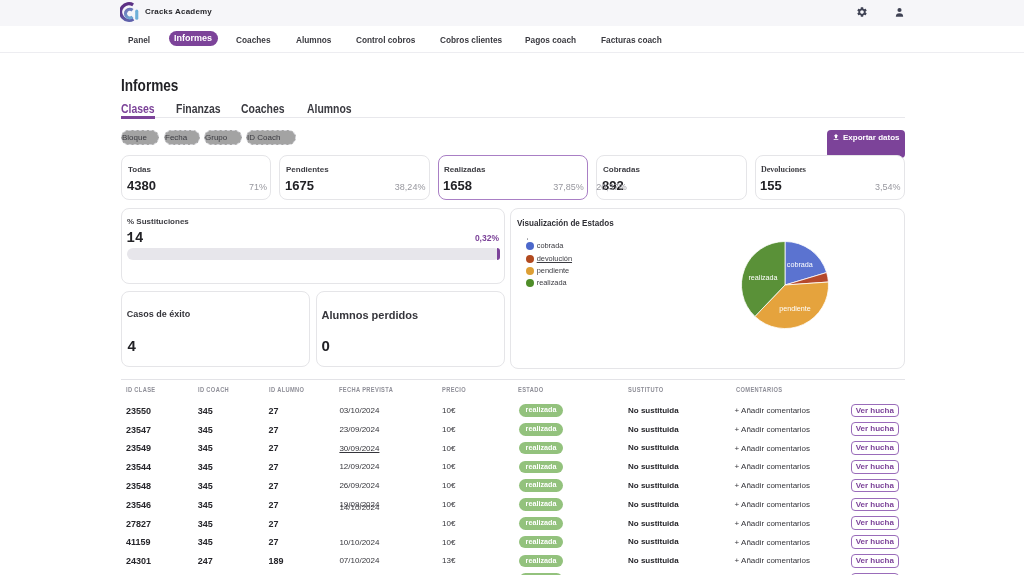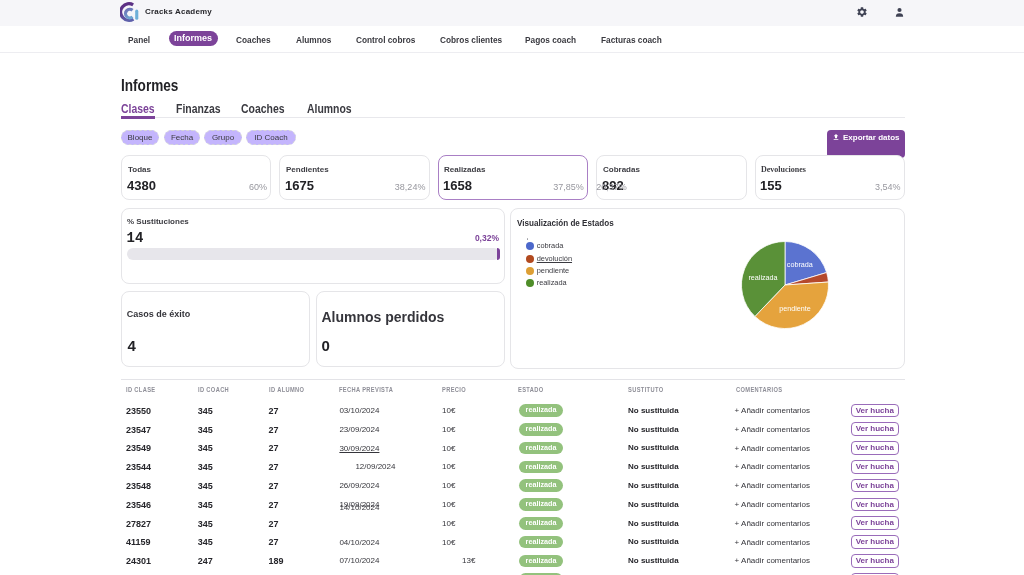--- a/index.html
+++ b/index.html
@@ -9,22 +9,22 @@
   .topbar { left:0; top:0; width:1024px; height:26px; background:#f6f6f9; }
   .brand { left:145px; top:6.5px; font-size:8px; font-weight:bold; color:#27272c; letter-spacing:0.2px; }
   .navbar { left:0; top:26px; width:1024px; height:27px; background:#fff; border-bottom:1px solid #ededf1; }
   .nav { font-size:9px; font-weight:bold; color:#3a3a40; top:35px; white-space:nowrap; transform:scaleX(0.92); transform-origin:left; }
   .navpill { left:168.5px; top:31px; width:49px; height:15px; background:#7c4399; border-radius:999px;
      color:#fff; font-size:9px; font-weight:bold; text-align:center; line-height:15px; }
   h1.title { left:121px; top:76px; font-size:17px; font-weight:bold; color:#222226; transform:scaleX(0.8); transform-origin:left; }
   .tab { top:101.5px; font-size:12px; font-weight:bold; color:#3a3a40; transform:scaleX(0.87); transform-origin:left; }
   .tabline { left:121px; top:117px; width:784px; height:1px; background:#e8e8ec; }
   .tabunder { left:121px; top:116px; width:34px; height:2.5px; background:#7c4399; }
-  .fpill { top:130px; height:15px; border:1px dashed #d5d5da; border-radius:999px; background:#c4b5fd;
-     font-size:8px; color:#3a3a40; text-align:center; line-height:13px; }
+  .fpill { top:130px; height:15px; border:1px dashed #d5d5da; border-radius:999px; background:#a3a3a3;
+     font-size:8px; color:#3a3a40; line-height:13px; }
   .exportbtn { left:826.5px; top:130px; width:78.5px; height:28px; background:#7c4399; border-radius:4px;
      color:#fff; font-size:8px; font-weight:bold; line-height:15px; text-align:center; }
   .card { background:#fff; border:1px solid #e5e5e8; border-radius:8px; }
   .statcard { top:155px; width:150.4px; height:45px; }
   .stlabel { font-size:8px; color:#3c3c42; font-weight:bold; }
   .stvalue { font-size:13px; font-weight:bold; color:#222226; }
   .stpct { font-size:9px; color:#97979e; }
   .pill-green { background:#93c27d; border-radius:999px; color:#fff; font-size:7.2px; font-weight:bold;
      text-align:center; width:44px; height:12.5px; line-height:12.5px; }
   .vh { width:48.5px; height:13.5px; border:1px solid #9a6cba; border-radius:4px; background:#fff;
@@ -89,21 +89,21 @@
       <path d="M9 16h6v-6h4l-7-7-7 7h4zM5 18h14v2H5z"></path>
     </svg>Exportar datos</div>
 
 <div class="abs card statcard" style="left:121px;"></div>
 <div class="abs card statcard" style="left:279.4px;"></div>
 <div class="abs card statcard" style="left:437.8px; border-color:#a97fc5;"></div>
 <div class="abs card statcard" style="left:596.2px;"></div>
 <div class="abs card statcard" style="left:754.6px;"></div>
 <div class="abs stlabel" style="left:128px; top:165px;text-align:right;">Todas</div>
 <div class="abs stvalue" style="left:127px; top:177.5px;">4380</div>
-<div class="abs stpct" style="left:121px; top:181.5px; width:146px; text-align:right;">60%</div>
+<div class="abs stpct" style="left:121px; top:181.5px; width:146px; text-align:right;">71%</div>
 <div class="abs stlabel" style="left:286px; top:165px;">Pendientes</div>
 <div class="abs stvalue" style="left:285px; top:177.5px;">1675</div>
 <div class="abs stpct" style="left:279.4px; top:181.5px; width:146px; text-align:right;">38,24%</div>
 <div class="abs stlabel" style="left:444px; top:165px;">Realizadas</div>
 <div class="abs stvalue" style="left:443px; top:177.5px;">1658</div>
 <div class="abs stpct" style="left:437.8px; top:181.5px; width:146px; text-align:right;">37,85%</div>
 <div class="abs stlabel" style="left:603px; top:165px;">Cobradas</div>
 <div class="abs stvalue" style="left:602px; top:177.5px;">892</div>
 <div class="abs stpct" style="left:596.2px; top:181.5px; width:146px; text-align:left;">20,37%</div>
 <div class="abs stlabel" style="left:761px; top:165px;font-family:Liberation Serif, serif;">Devoluciones</div>
@@ -114,21 +114,21 @@
 <div class="abs stlabel" style="left:127px; top:217px;">% Sustituciones</div>
 <div class="abs stvalue" style="left:126.5px; top:230px; font-size:14px;font-family:Liberation Mono, monospace;">14</div>
 <div class="abs" style="left:300px; top:232.5px; width:199px; text-align:right; font-size:8.5px; font-weight:bold; color:#7c4399;">0,32%</div>
 <div class="abs" style="left:126.5px; top:248px; width:373.5px; height:12px; background:#e7e6eb; border-radius:6px;"></div>
 <div class="abs" style="left:496.5px; top:248px; width:3.5px; height:12px; background:#7c4399; border-radius:0 6px 6px 0;"></div>
 
 <div class="abs card" style="left:121px; top:290.5px; width:189px; height:76.5px;"></div>
 <div class="abs card" style="left:316px; top:290.5px; width:189px; height:76.5px;"></div>
 <div class="abs" style="left:126.8px; top:309px; font-size:9px; font-weight:bold; color:#35353b;">Casos de éxito</div>
 <div class="abs stvalue" style="left:127.5px; top:337px; font-size:15px;">4</div>
-<div class="abs" style="left:321.5px; top:309px; font-size:14px; font-weight:bold; color:#35353b;">Alumnos perdidos</div>
+<div class="abs" style="left:321.5px; top:309px; font-size:11px; font-weight:bold; color:#35353b;">Alumnos perdidos</div>
 <div class="abs stvalue" style="left:321.5px; top:337px; font-size:15px;">0</div>
 
 <div class="abs card" style="left:510px; top:208px; width:395px; height:161px;"></div>
 <div class="abs" style="left:516.9px; top:217.5px; font-size:9px; font-weight:bold; color:#2f2f35; transform:scaleX(0.9); transform-origin:left;">Visualización de Estados</div>
 <div class="abs" style="left:526.5px; top:238px; width:1.5px; height:1.5px; border-radius:50%; background:#9a9aa0;"></div>
 <div class="abs" style="left:525.9px; top:242.3px; width:8px; height:8px; border-radius:50%; background:#4c68cb;"></div>
 <div class="abs" style="left:536.7px; top:242.3px; font-size:7.4px; line-height:8px; color:#3a3a40;">cobrada</div>
 <div class="abs" style="left:525.9px; top:254.7px; width:8px; height:8px; border-radius:50%; background:#b24a1f;"></div>
 <div class="abs" style="left:536.7px; top:254.7px; font-size:7.4px; line-height:8px; color:#3a3a40;text-decoration:underline;">devolución</div>
 <div class="abs" style="left:525.9px; top:267px; width:8px; height:8px; border-radius:50%; background:#dd9f35;"></div>
@@ -177,21 +177,21 @@
 <div class="abs tdb" style="left:268.6px; top:443.4px;">27</div>
 <div class="abs td" style="left:339.4px; top:443.6px;text-decoration:underline;">30/09/2024</div>
 <div class="abs td" style="left:442px; top:443.6px;">10€</div>
 <div class="abs pill-green" style="left:519px; top:441.8px;">realizada</div>
 <div class="abs tdb" style="left:628px; top:443.4px; font-size:8px;">No sustituida</div>
 <div class="abs td" style="left:734.6px; top:443.6px;">+ Añadir comentarios</div>
 <div class="abs vh" style="left:850.5px; top:441.2px;">Ver hucha</div>
 <div class="abs tdb" style="left:126px; top:462.2px;">23544</div>
 <div class="abs tdb" style="left:197.8px; top:462.2px;">345</div>
 <div class="abs tdb" style="left:268.6px; top:462.2px;">27</div>
-<div class="abs td" style="left:339.4px; top:462.4px;margin-left:16px;">12/09/2024</div>
+<div class="abs td" style="left:339.4px; top:462.4px;">12/09/2024</div>
 <div class="abs td" style="left:442px; top:462.4px;">10€</div>
 <div class="abs pill-green" style="left:519px; top:460.6px;">realizada</div>
 <div class="abs tdb" style="left:628px; top:462.2px; font-size:8px;">No sustituida</div>
 <div class="abs td" style="left:734.6px; top:462.4px;">+ Añadir comentarios</div>
 <div class="abs vh" style="left:850.5px; top:460.0px;">Ver hucha</div>
 <div class="abs tdb" style="left:126px; top:481.0px;">23548</div>
 <div class="abs tdb" style="left:197.8px; top:481.0px;">345</div>
 <div class="abs tdb" style="left:268.6px; top:481.0px;">27</div>
 <div class="abs td" style="left:339.4px; top:481.2px;">26/09/2024</div>
 <div class="abs td" style="left:442px; top:481.2px;">10€</div>
@@ -213,31 +213,31 @@
 <div class="abs tdb" style="left:268.6px; top:518.6px;">27</div>
 <div class="abs td" style="left:339.4px; top:503px;">14/10/2024</div>
 <div class="abs td" style="left:442px; top:518.8px;">10€</div>
 <div class="abs pill-green" style="left:519px; top:517.0px;">realizada</div>
 <div class="abs tdb" style="left:628px; top:518.6px; font-size:8px;">No sustituida</div>
 <div class="abs td" style="left:734.6px; top:518.8px;">+ Añadir comentarios</div>
 <div class="abs vh" style="left:850.5px; top:516.4px;">Ver hucha</div>
 <div class="abs tdb" style="left:126px; top:537.4px;">41159</div>
 <div class="abs tdb" style="left:197.8px; top:537.4px;">345</div>
 <div class="abs tdb" style="left:268.6px; top:537.4px;">27</div>
-<div class="abs td" style="left:339.4px; top:537.6px;">04/10/2024</div>
+<div class="abs td" style="left:339.4px; top:537.6px;">10/10/2024</div>
 <div class="abs td" style="left:442px; top:537.6px;">10€</div>
 <div class="abs pill-green" style="left:519px; top:535.8px;">realizada</div>
 <div class="abs tdb" style="left:628px; top:537.4px; font-size:8px;">No sustituida</div>
 <div class="abs td" style="left:734.6px; top:537.6px;">+ Añadir comentarios</div>
 <div class="abs vh" style="left:850.5px; top:535.2px;">Ver hucha</div>
 <div class="abs tdb" style="left:126px; top:556.2px;">24301</div>
 <div class="abs tdb" style="left:197.8px; top:556.2px;">247</div>
 <div class="abs tdb" style="left:268.6px; top:556.2px;">189</div>
 <div class="abs td" style="left:339.4px; top:556.4px;">07/10/2024</div>
-<div class="abs td" style="left:462px; top:556.4px;">13€</div>
+<div class="abs td" style="left:442px; top:556.4px;">13€</div>
 <div class="abs pill-green" style="left:519px; top:554.6px;">realizada</div>
 <div class="abs tdb" style="left:628px; top:556.2px; font-size:8px;">No sustituida</div>
 <div class="abs td" style="left:734.6px; top:556.4px;">+ Añadir comentarios</div>
 <div class="abs vh" style="left:850.5px; top:554.0px;">Ver hucha</div>
 
 <div class="abs pill-green" style="left:519px; top:573.4px;">realizada</div>
 
 <div class="abs vh" style="left:850.5px; top:572.8px;">Ver hucha</div>
 
 </body></html>

